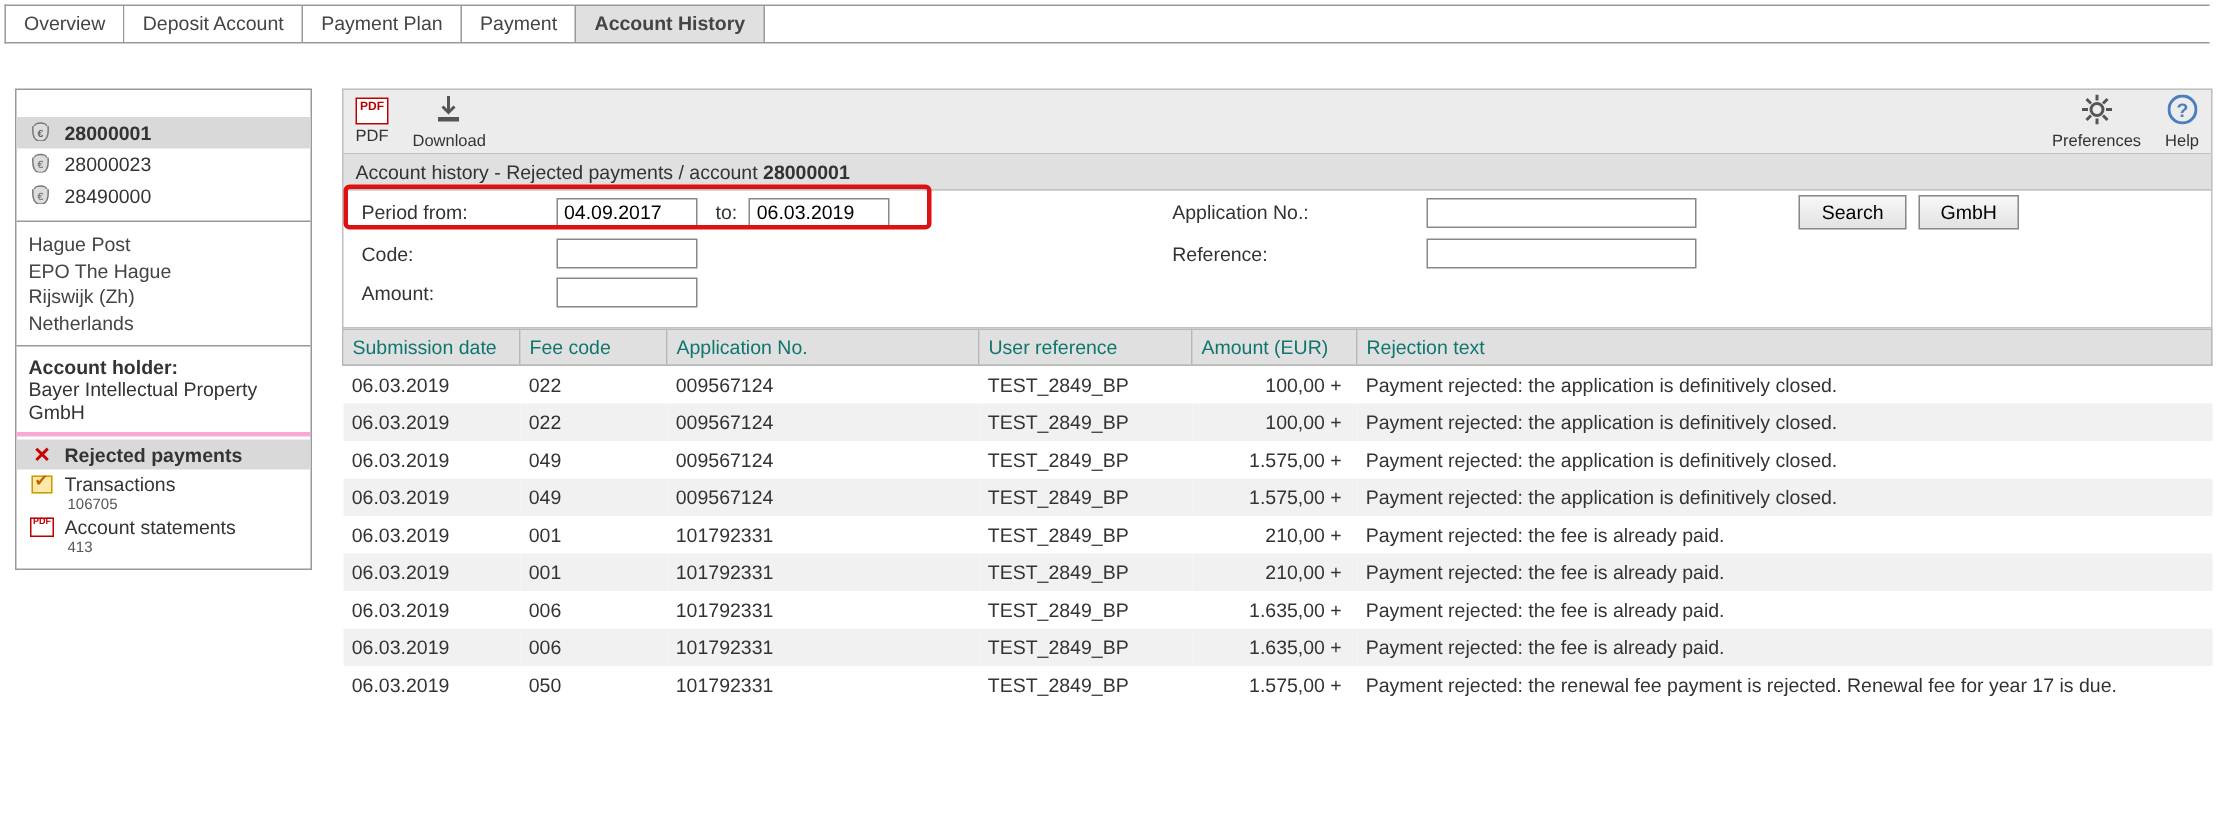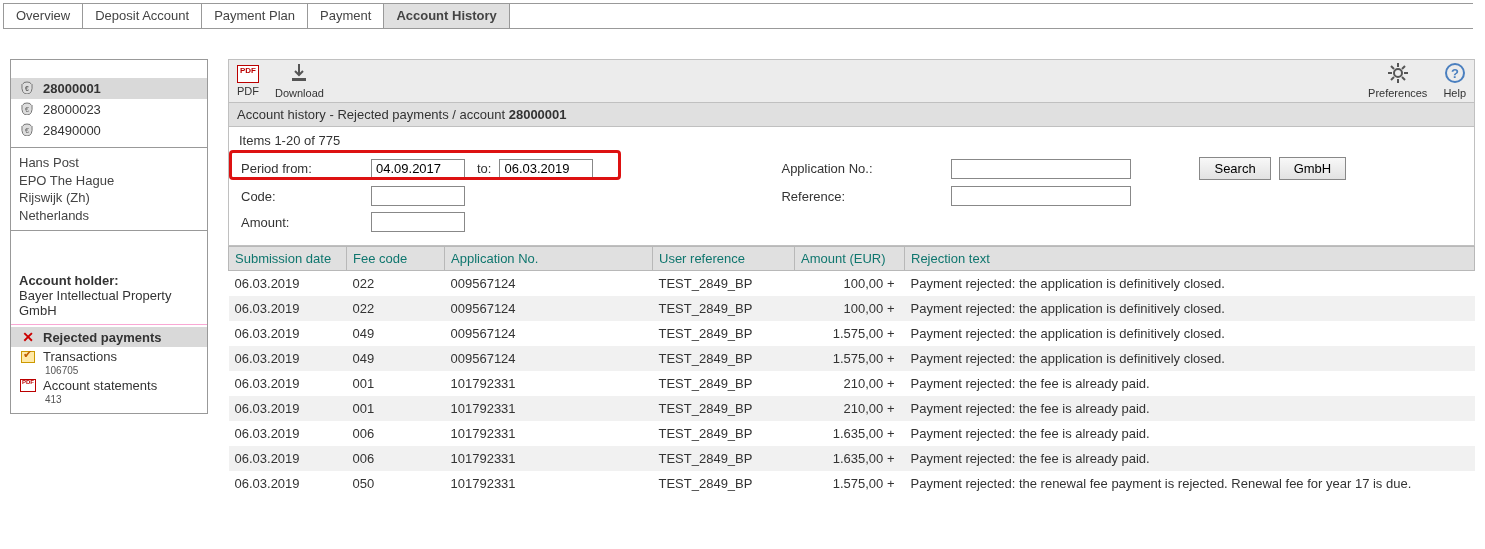--- a/index.html
+++ b/index.html
@@ -11,21 +11,21 @@
 
 .layout { display: flex; gap: 20px; margin: 30px 10px 0 10px; align-items: flex-start; }
 .sidebar { width: 198px; border: 1px solid #999; background: #fff; }
 
 .accounts { border-bottom: 1px solid #999; padding: 18px 0 6px 0; }
 .acct-row { display: flex; align-items: center; gap: 8px; padding: 2px 8px; cursor: pointer; }
 .acct-row.selected { background: #d9d9d9; font-weight: bold; }
 .money-icon { width: 16px; height: 14px; }
 
 .addr-block { padding: 6px 8px; color: #444; border-bottom: 1px solid #999; line-height: 1.35; }
-.holder-block { padding: 6px 8px; border-bottom: 1px solid #f9a8d4; margin-top: 36px; }
+.holder-block { padding: 6px 8px; border-bottom: 3px solid #f9a8d4; }
 .holder-block .lbl { font-weight: bold; }
 
 .nav-block { padding: 2px 0 8px 0; }
 .nav-row { display: flex; align-items: center; gap: 6px; padding: 2px 8px; cursor: pointer; }
 .nav-row.sel { background: #d9d9d9; font-weight: bold; }
 .nav-sub { font-size: 10px; color: #555; padding-left: 34px; margin-top: -1px; }
 .nav-row .ico { width: 18px; display: inline-flex; justify-content: center; }
 .x-ico { color: #c00; font-weight: bold; font-size: 14px; }
 .chk-ico { width: 14px; height: 12px; border: 1px solid #c90; background: #ffe9a8; position: relative; }
 .chk-ico::after { content: "✔"; position: absolute; top: -4px; left: 1px; font-size: 11px; color: #c06000; }
@@ -103,21 +103,21 @@
         <div class="acct-row">
           <span><svg class="money-icon" viewBox="0 0 16 14">
               <ellipse cx="8" cy="4" rx="4" ry="2" fill="#ddd" stroke="#777"></ellipse>
               <path d="M3 4 Q2 14 8 14 Q14 14 13 4" fill="#ddd" stroke="#777"></path>
               <text x="8" y="11" text-anchor="middle" font-size="7" fill="#666">€</text>
             </svg></span>
           <span>28490000</span>
         </div>
       </div>
     <div class="addr-block" id="addr">
-        <div>Hans Post</div>
+        <div>Hague Post</div>
         <div>EPO The Hague</div>
         <div>Rijswijk (Zh)</div>
         <div>Netherlands</div>
       </div>
     <div class="holder-block">
       <div class="lbl">Account holder:</div>
       <div>Bayer Intellectual Property GmbH</div>
     </div>
     <div class="nav-block">
       <div class="nav-row sel">
@@ -185,21 +185,20 @@
             </svg>
         </span>
         <span>Help</span>
       </div>
     </div>
 
     <div class="title-bar">
       <span>Account history - Rejected payments / account </span><span class="bold">28000001</span>
     </div>
 
-    <div class="items-bar">Items 1-20 of 775</div>
 
     <div class="filter">
       <div class="redbox"></div>
       <table>
         <tbody>
             <tr>
           <td class="flabel">Period from:</td>
           <td><input type="text" class="inp-date" value="04.09.2017" style=""></td>
           <td style="padding-left:8px;">to:</td>
           <td><input type="text" class="inp-date" value="06.03.2019" style=""></td>

